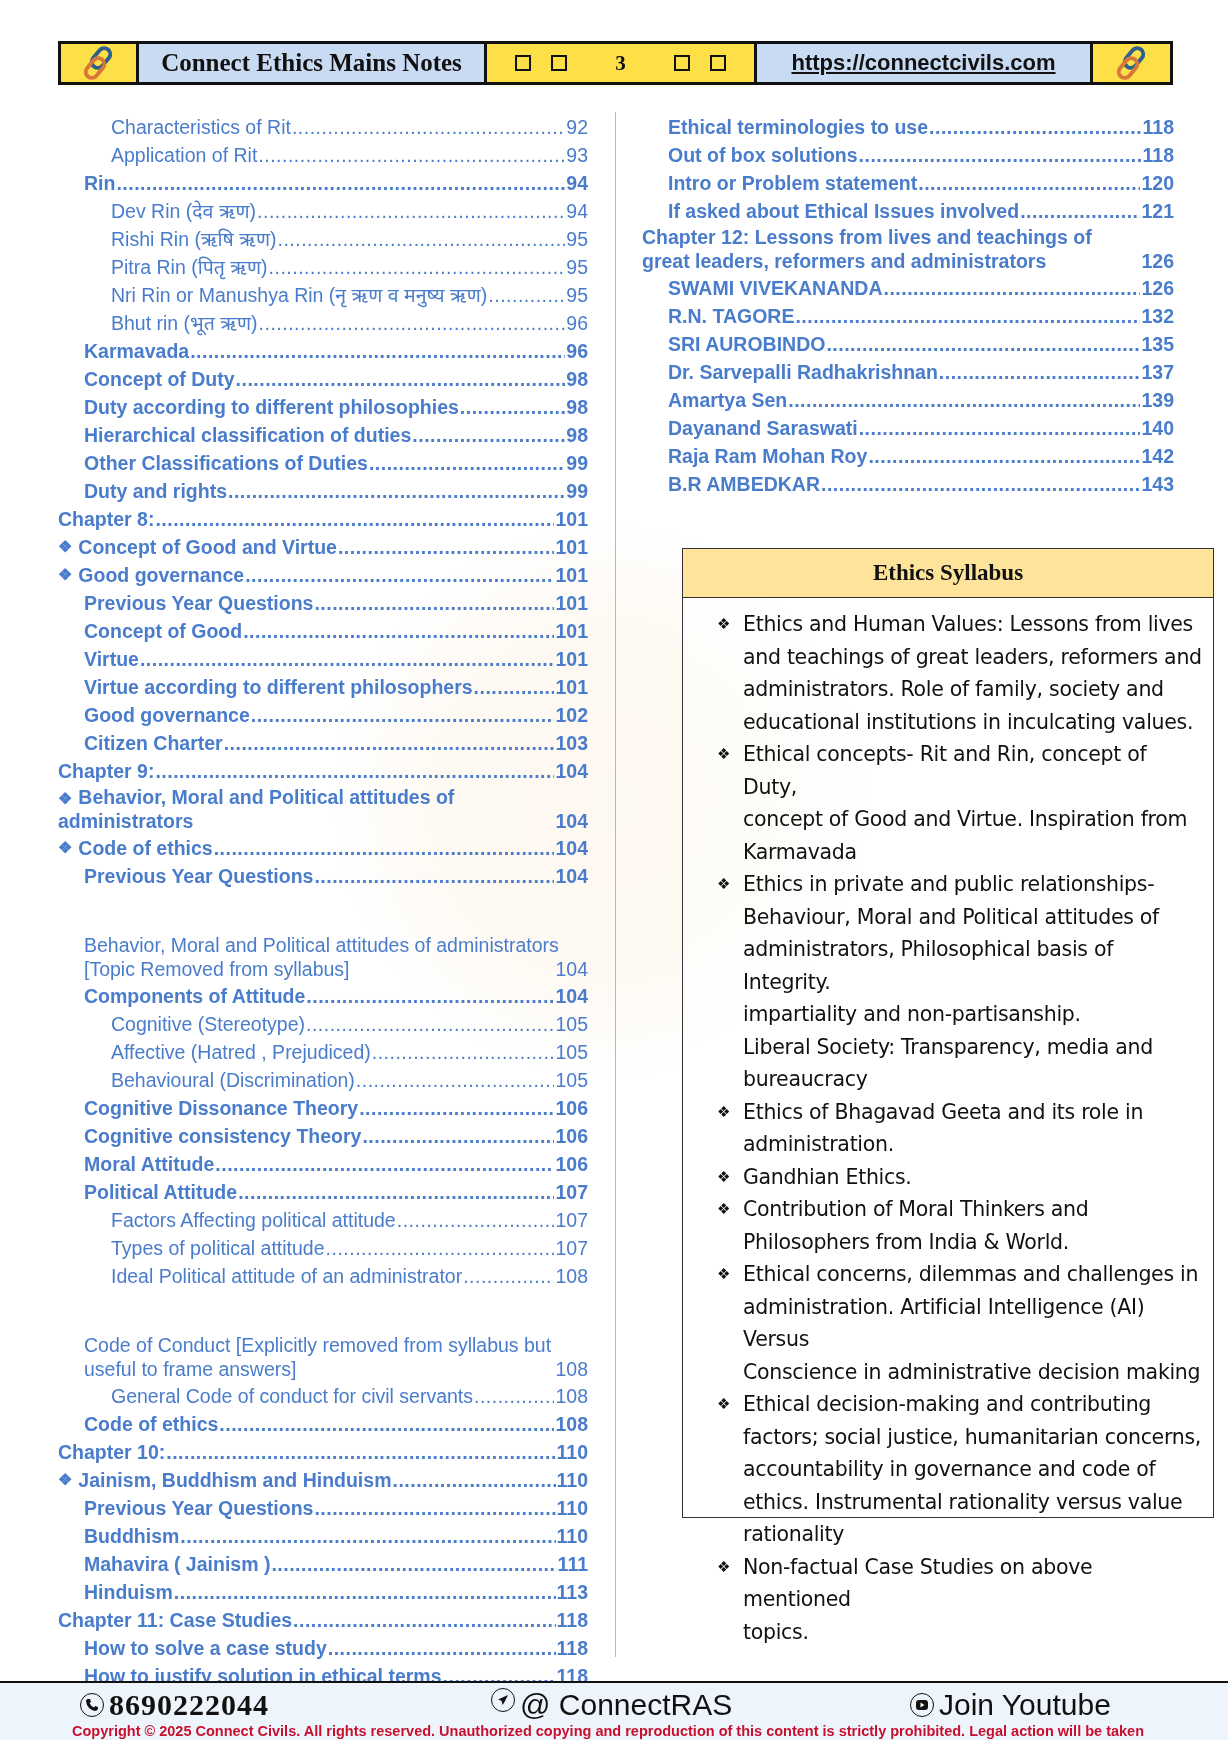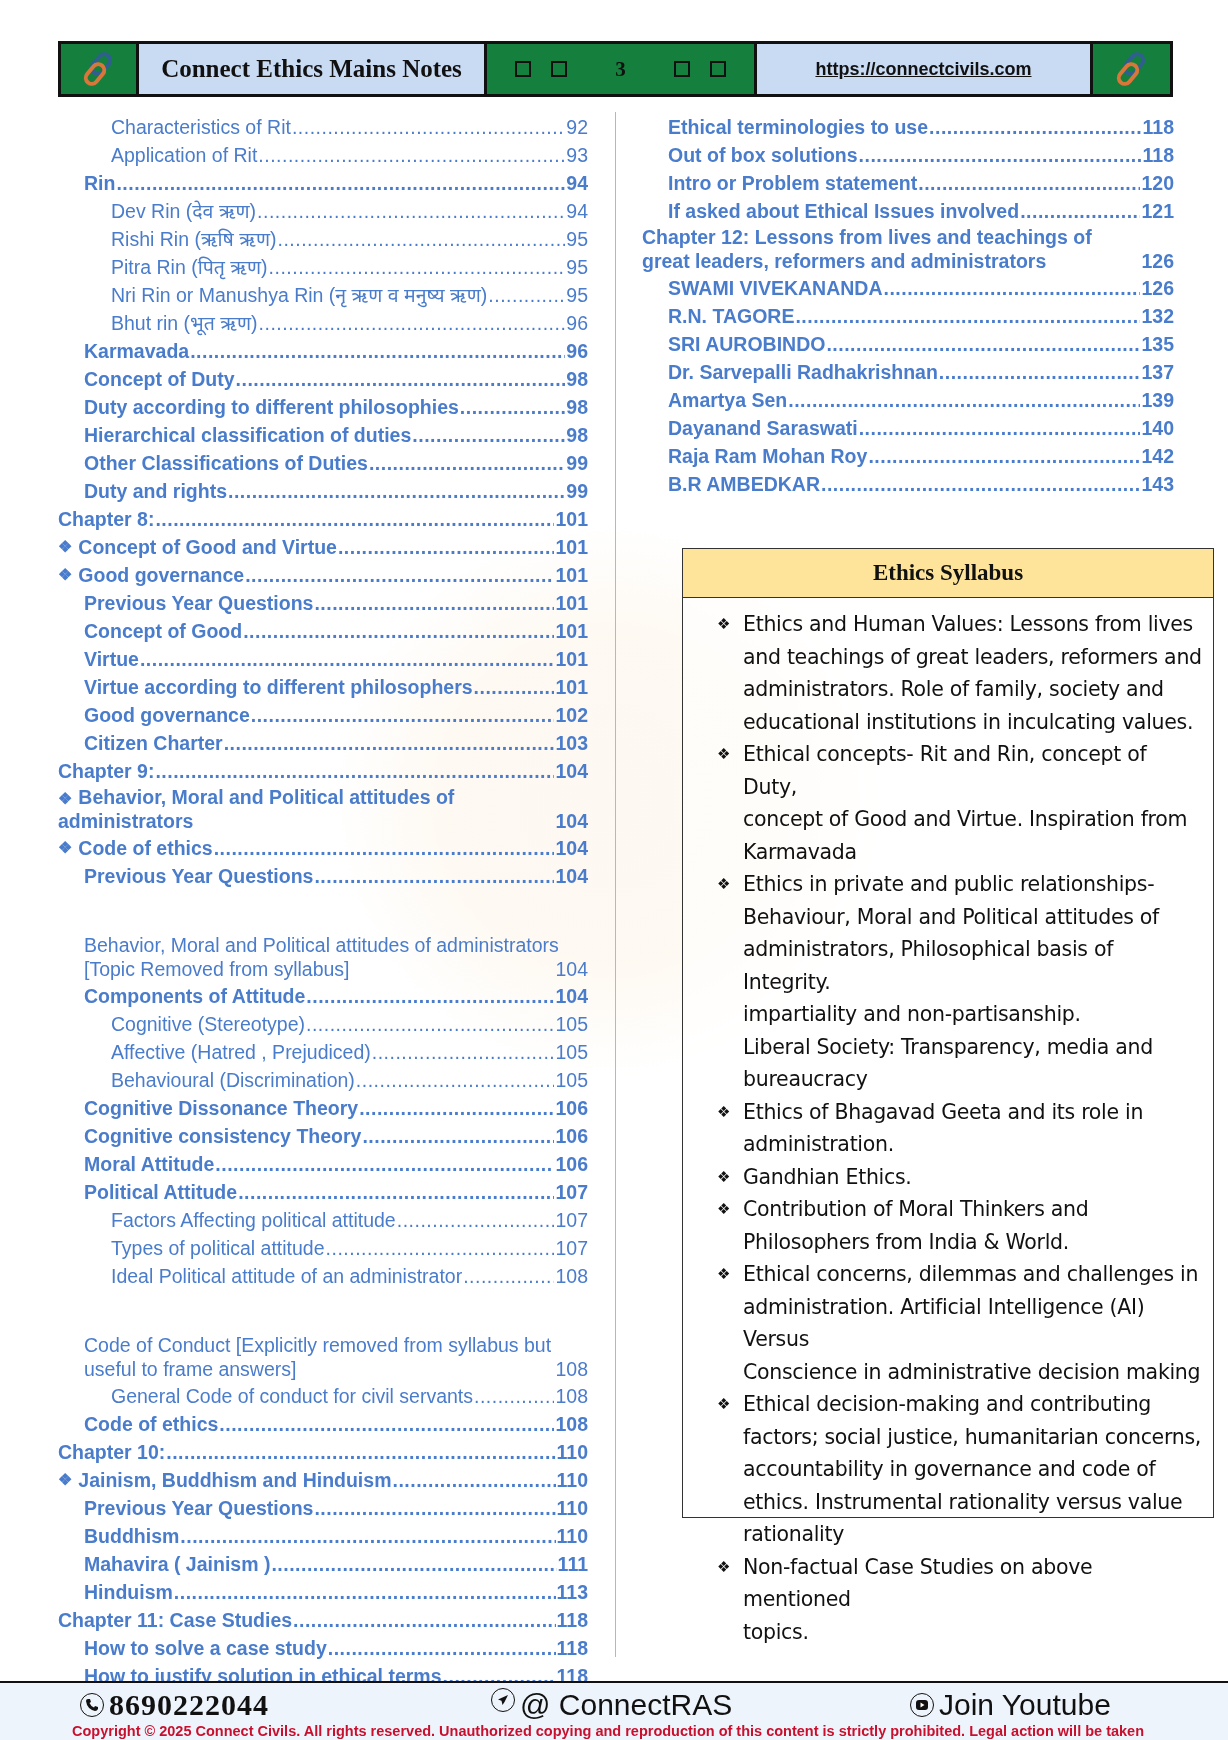--- a/index.html
+++ b/index.html
@@ -1,28 +1,28 @@
 <!DOCTYPE html>
 <html><head>
 <meta charset="utf-8">
 <style>
   html, body { margin:0; padding:0; }
   body { width:1228px; height:1740px; background:#ffffff; position:relative; overflow:hidden; font-family:"Liberation Sans", sans-serif; }
   .watermark { position:absolute; left:330px; top:520px; width:560px; height:560px; border-radius:50%;
     background: radial-gradient(circle at 50% 50%, rgba(250,235,215,0.35) 0%, rgba(250,230,200,0.25) 40%, rgba(255,255,255,0) 70%); pointer-events:none; }
   
-  .header { position:absolute; left:58px; top:41px; width:1115px; height:56px; border:3px solid #111; display:flex; box-sizing:border-box; background:#15803d; }
+  .header { position:absolute; left:58px; top:41px; width:1115px; height:44px; border:3px solid #111; display:flex; box-sizing:border-box; background:#fde047; }
   .hcell { border-right:3px solid #111; display:flex; align-items:center; justify-content:center; box-sizing:border-box; height:100%; }
   .hcell:last-child { border-right:none; }
   .h-logo { width:78px; }
   .h-title { width:348px; background:#c9daf3; font-family:"Liberation Serif", serif; font-weight:bold; font-size:25px; color:#111; }
   .h-page { width:270px; font-family:"Liberation Serif", serif; font-weight:bold; font-size:21px; color:#111; gap:0; }
   .h-page .sq { display:inline-block; width:12px; height:12px; border:2px solid #111; margin:0 10px; }
   .h-page .num { margin:0 38px; }
-  .h-url { width:336px; background:#c9daf3; font-weight:bold; font-size:18px; color:#111; text-decoration:underline; }
+  .h-url { width:336px; background:#c9daf3; font-weight:bold; font-size:22px; color:#111; text-decoration:underline; }
   .h-logo2 { flex:1; }
   
   .col { position:absolute; top:113px; }
   .col-left { left:58px; width:530px; }
   .col-right { left:642px; width:532px; }
   .divider { position:absolute; left:615px; top:112px; width:1px; height:1545px; background:#b8b8b8; }
   .toc-row { display:flex; align-items:flex-end; color:#4a7ccc; font-size:19.5px; line-height:28px; height:28px; white-space:nowrap; }
   .toc-row.lvl1 { padding-left:26px;font-weight:bold; }
   .toc-row.lvl2 { padding-left:53px; }
   .toc-row.bold { font-weight:bold; }

